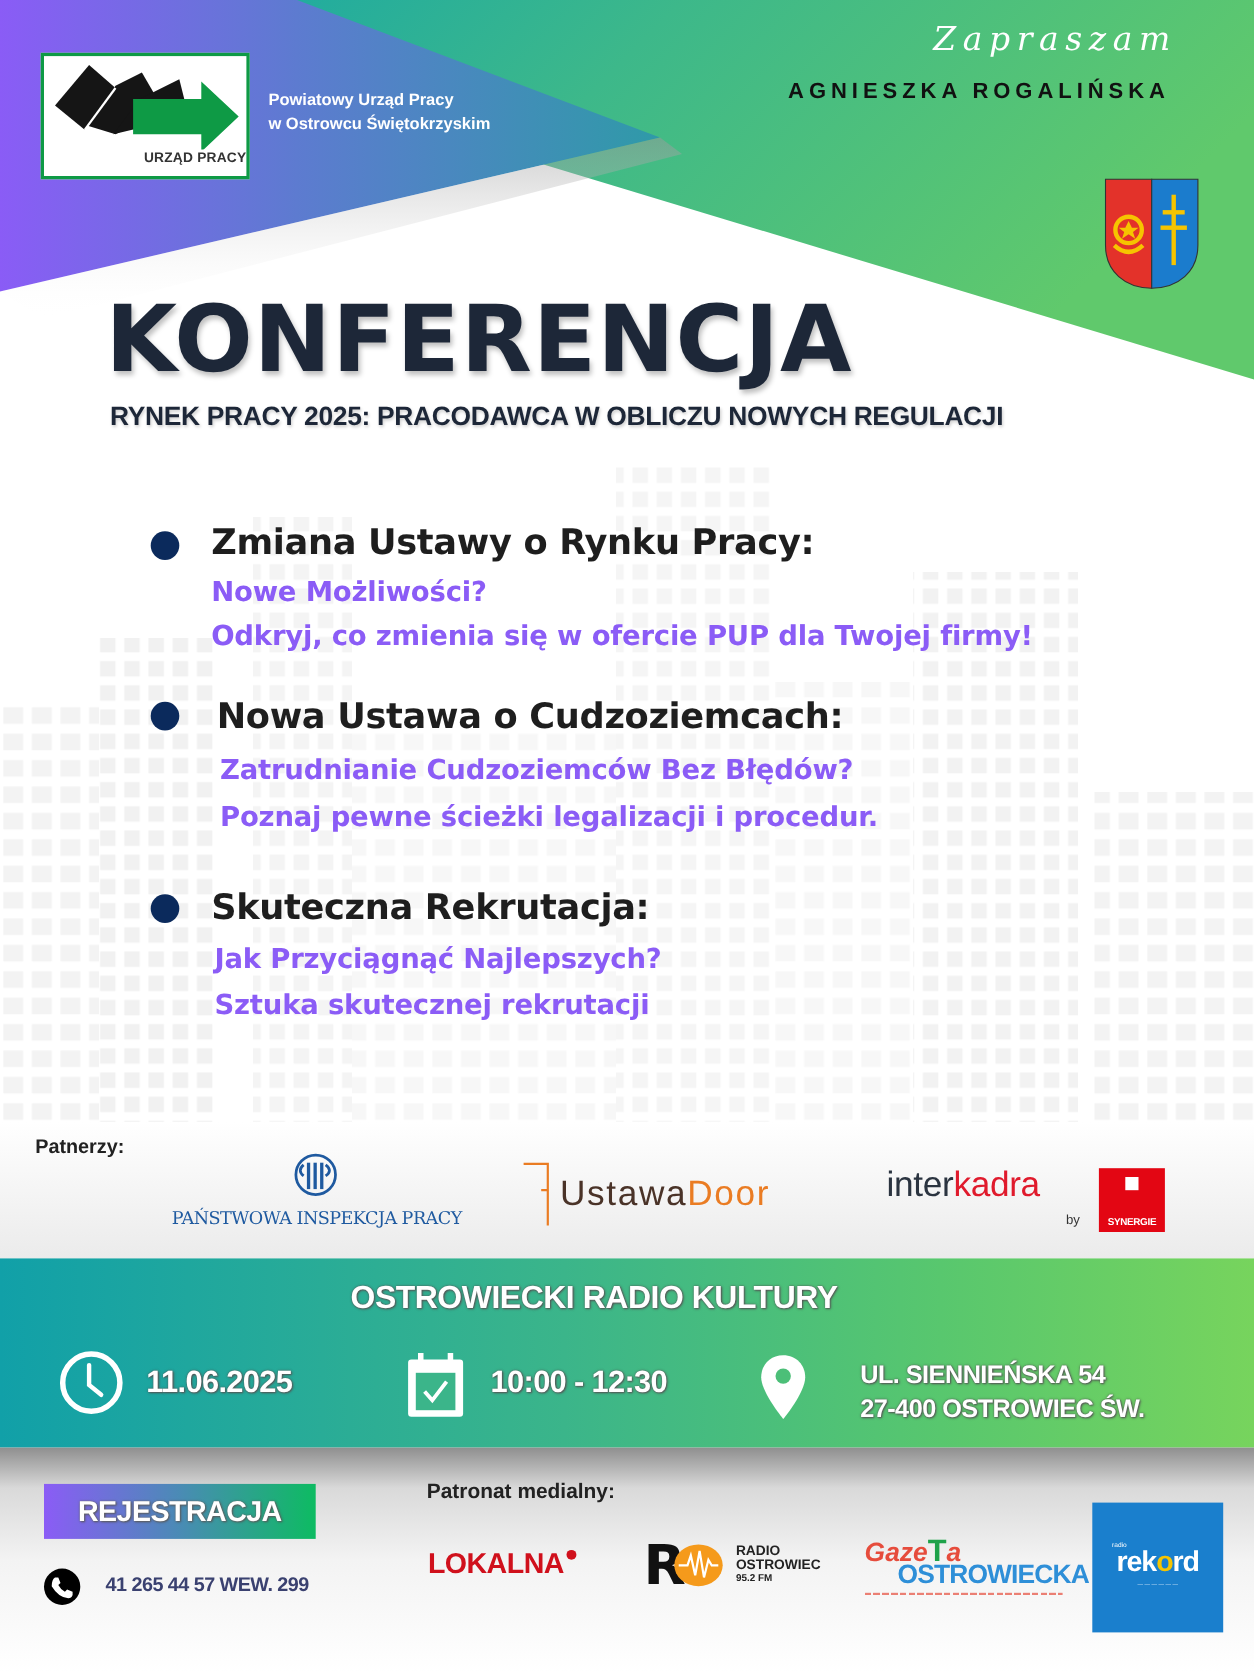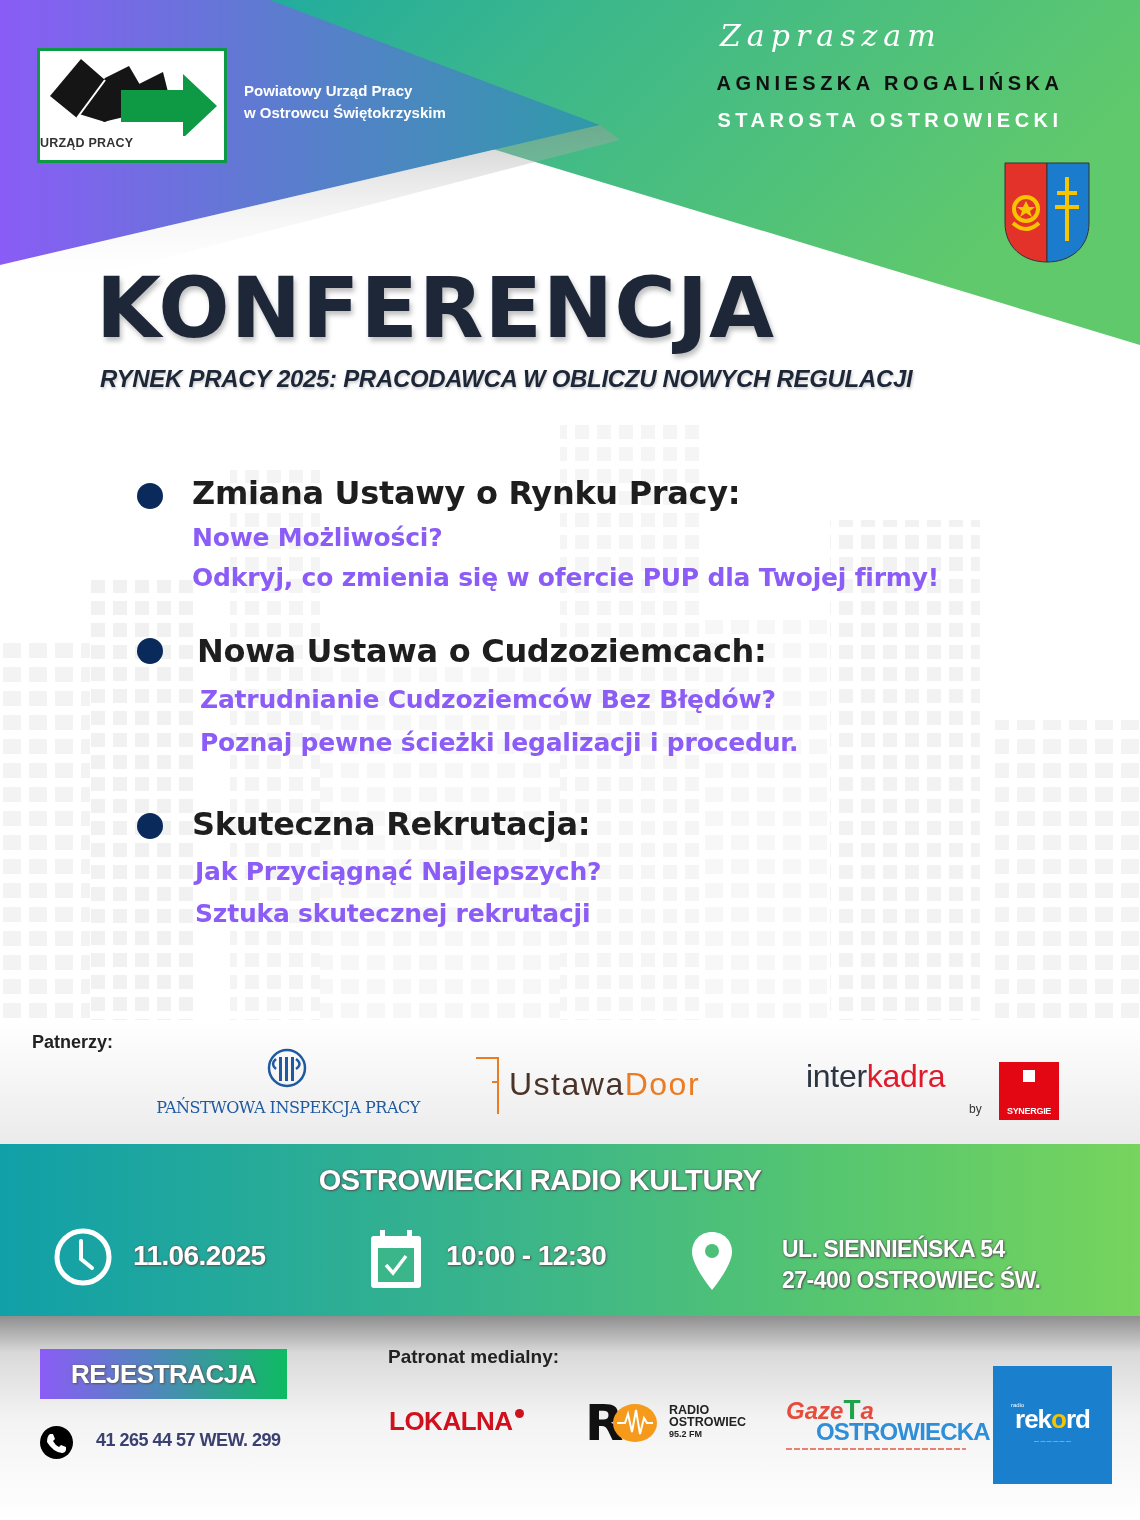--- a/index.html
+++ b/index.html
@@ -11,30 +11,30 @@
   
   .top-bg { position: absolute; left: 0; top: 0; width: 1140px; height: 360px; }
   .top-bg svg { display: block; }
 
   
   .buildings { position: absolute; left: 0; top: 400px; width: 1140px; height: 630px; opacity: 1; }
 
   
   .pup-logo { position: absolute; left: 37px; top: 48px; width: 190px; height: 115px; background: #fff; border: 3px solid #0e9a45; }
   .pup-logo svg { position: absolute; left: 5px; top: 5px; }
-  .pup-logo .logo-caption { position: absolute; left: 0; right: 0; bottom: 10px; text-align: left; font-size: 12.5px; font-weight: bold; color: #333; letter-spacing: 0.2px; padding-left: 0px; margin-top: 28px; }
+  .pup-logo .logo-caption { position: absolute; left: 0; right: 0; bottom: 10px; text-align: right; font-size: 12.5px; font-weight: bold; color: #333; letter-spacing: 0.2px; padding-left: 0px; margin-top: 28px; }
   .pup-name { position: absolute; left: 244px; top: 80px; color: #fff; font-size: 15px; font-weight: bold; line-height: 22px; }
 
-  .invite-script { position: absolute; left: 720px; top: 18px; width: 350px; text-align: left; color: #fff; font-family: "DejaVu Serif", serif; font-style: italic; font-size: 30px; letter-spacing: 6px; }
+  .invite-script { position: absolute; left: 720px; top: 18px; width: 350px; text-align: right; color: #fff; font-family: "DejaVu Serif", serif; font-style: italic; font-size: 30px; letter-spacing: 6px; }
   .invite-name { position: absolute; left: 690px; top: 72px; width: 400px; text-align: center; color: #111; font-size: 20px; font-weight: bold; letter-spacing: 4.5px; }
   .invite-role { position: absolute; left: 690px; top: 109px; width: 400px; text-align: center; color: #fff; font-size: 20px; font-weight: bold; letter-spacing: 4.5px; }
   .coat { position: absolute; left: 1003px; top: 161px; width: 88px; height: 103px; }
 
   .title { position: absolute; left: 96px; top: 258px; font-size: 84px; font-weight: bold; color: #1d2738; letter-spacing: 1px; text-shadow: 2px 4px 5px rgba(0,0,0,0.25); line-height: 100px; font-family: "DejaVu Sans", sans-serif; }
-  .subtitle { position: absolute; left: 100px; top: 365px; font-size: 24px; font-weight: bold; color: #1d2738; text-shadow: 1px 2px 3px rgba(0,0,0,0.2); letter-spacing: -0.3px; font-family: "Liberation Sans", sans-serif; font-style: italic; }
+  .subtitle { position: absolute; left: 100px; top: 365px; font-size: 24px; font-weight: bold; color: #1d2738; text-shadow: 1px 2px 3px rgba(0,0,0,0.2); letter-spacing: -0.3px; font-family: "Liberation Sans", sans-serif; }
 
   .topic { position: absolute; }
   .topic .bullet { position: absolute; width: 26px; height: 26px; border-radius: 50%; background: #0b2a5c; }
   .topic .head { position: absolute; white-space: nowrap; font-size: 32px; font-weight: bold; color: #1e1e1e; font-family: "DejaVu Sans", sans-serif; letter-spacing: -0.3px; }
   .topic .sub { position: absolute; white-space: nowrap; font-size: 25px; font-weight: bold; color: #8b5cf6; font-family: "DejaVu Sans", sans-serif; letter-spacing: -0.2px; }
 
   
   .partners { position: absolute; left: 0; top: 1020px; width: 1140px; height: 124px; background: linear-gradient(180deg, #ffffff 0%, #ebebeb 100%); }
   .partners-label { position: absolute; left: 32px; top: 12px; font-size: 18px; font-weight: bold; color: #222; }
   .pip { position: absolute; left: 143px; top: 28px; width: 290px; height: 70px; }
@@ -145,21 +145,20 @@
     </svg>
     <div class="logo-caption">URZĄD PRACY</div>
   </div>
   <div class="pup-name">
     <div>Powiatowy Urząd Pracy</div>
     <div>w Ostrowcu Świętokrzyskim</div>
   </div>
 
   <div class="invite-script">Zapraszam</div>
   <div class="invite-name">AGNIESZKA ROGALIŃSKA</div>
-  <div class="invite-role">STAROSTA OSTROWIECKI</div>
 
   <div class="coat">
     <svg width="88" height="103" viewBox="0 0 88 103">
       <path d="M2,2 H44 V101 C20,101 2,86 2,62 Z" fill="#e3322a" stroke="#333" stroke-width="1"></path>
       <path d="M44,2 H86 V62 C86,86 68,101 44,101 Z" fill="#1b7ccd" stroke="#333" stroke-width="1"></path>
       <circle cx="23" cy="48" r="12" fill="none" stroke="#f6c400" stroke-width="4"></circle>
       <polygon points="23,40 26,46 32,46 27,50 29,56 23,52 17,56 19,50 14,46 20,46" fill="#f6c400"></polygon>
       <path d="M10,62 Q23,74 36,62" fill="none" stroke="#f6c400" stroke-width="4"></path>
       <rect x="62" y="16" width="4" height="64" fill="#f6c400"></rect>
       <rect x="54" y="30" width="20" height="4" fill="#f6c400"></rect>

